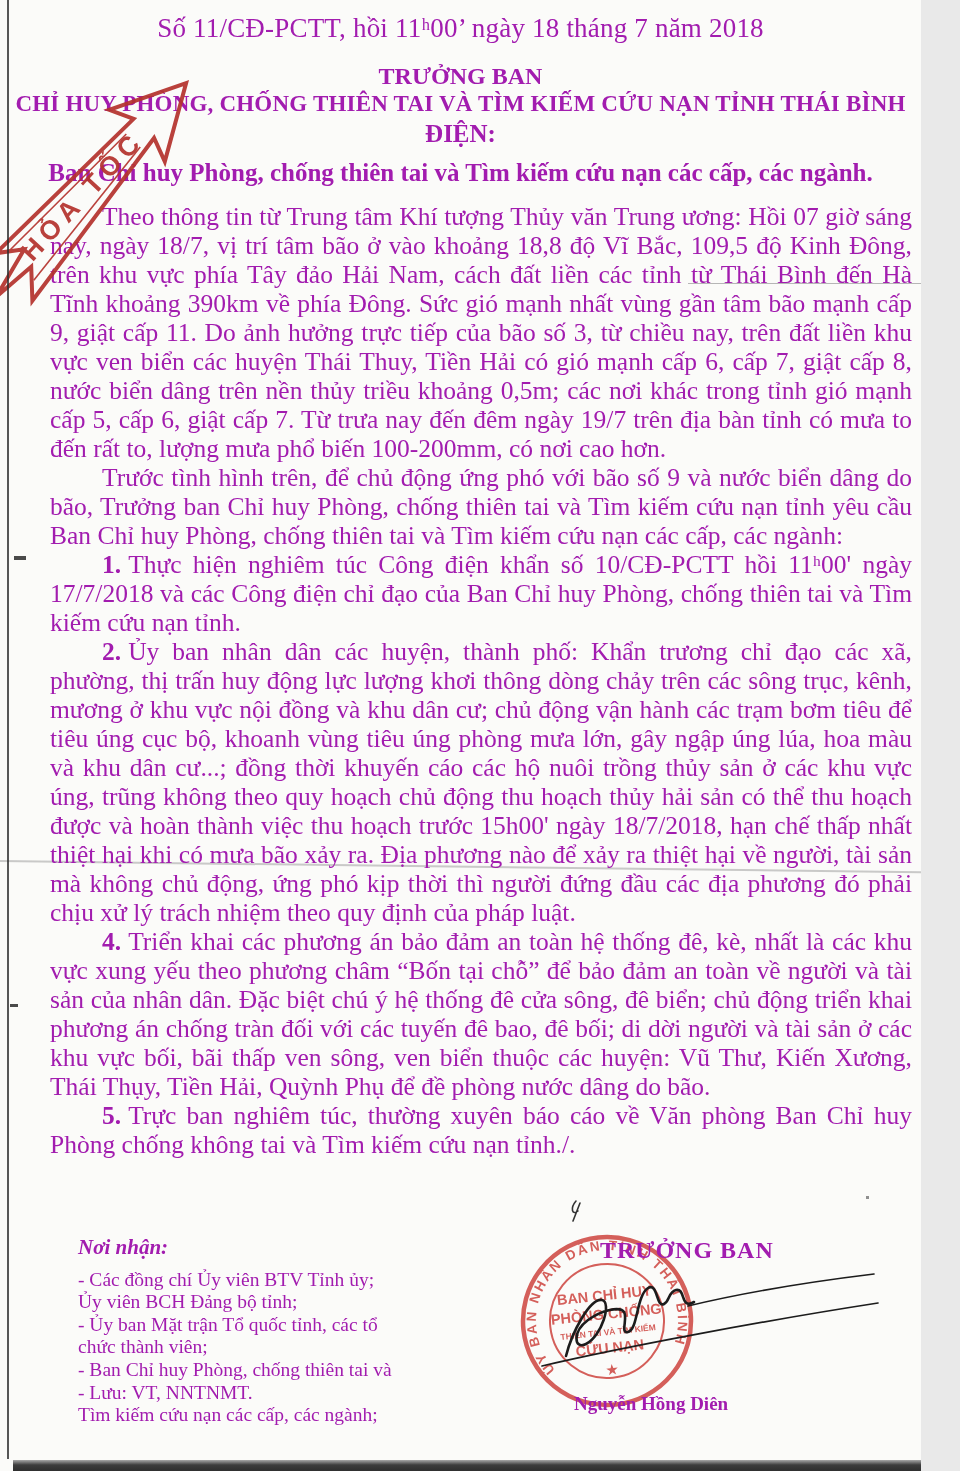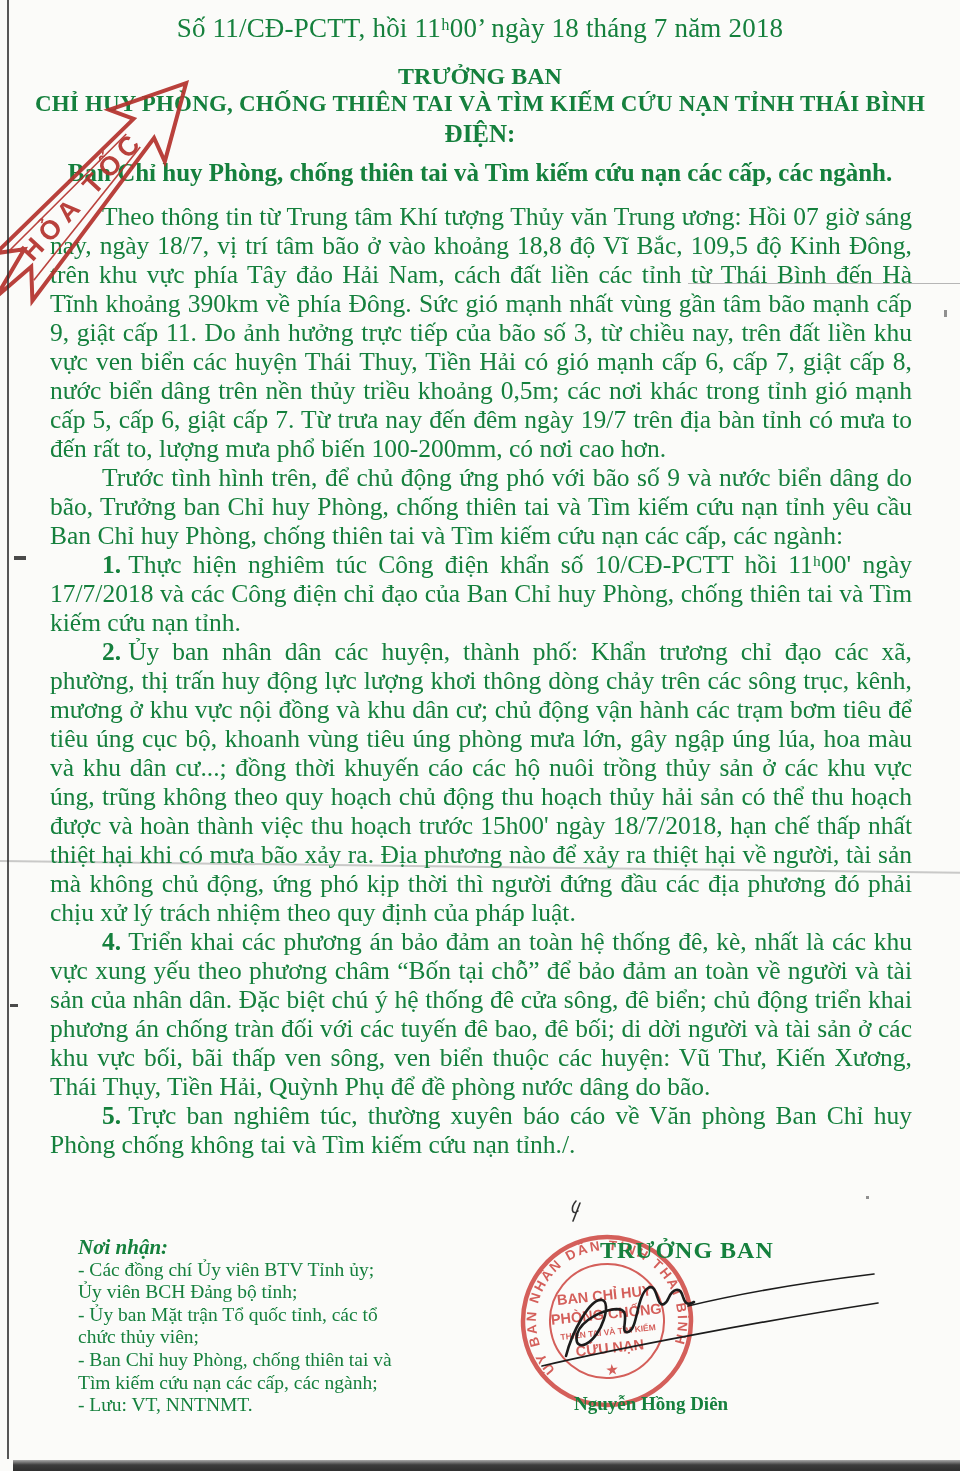--- a/index.html
+++ b/index.html
@@ -1,31 +1,31 @@
 <!DOCTYPE html>
 <html><head>
 <meta charset="utf-8">
 <style>
   html,body{margin:0;padding:0;}
   body{width:960px;height:1471px;overflow:hidden;background:#e9e9e9;}
-  .page{position:relative;width:960px;height:1471px;background:#fbfbf9;
-        font-family:"Liberation Serif",serif;color:#15803d;overflow:hidden;}
+  .page{position:relative;width:873px;height:1471px;background:#fbfbf9;
+        font-family:"Liberation Serif",serif;color:#a21caf;overflow:hidden;padding-left:48px;}
   .abs{position:absolute;}
   .center{left:0;right:0;text-align:center;}
   .docnum{top:13px;font-size:27px;letter-spacing:.2px;}
   .h1{top:63px;font-size:24px;font-weight:bold;}
   .h2{top:91px;font-size:23px;font-weight:bold;letter-spacing:.2px;}
   .h3{top:120px;font-size:25px;font-weight:bold;}
   .addr{top:159px;font-size:25px;font-weight:bold;}
   .body-block{top:202px;left:50px;width:862px;font-size:25.5px;line-height:29px;
               text-align:justify;z-index:2;}
   .body-block p{margin:0;text-indent:52px;}
   .num{font-weight:bold;margin-right:7px;}
   .recipients{left:78px;top:1236px;width:330px;font-size:19.5px;line-height:22.6px;z-index:2;}
-  .recipients .label{font-weight:bold;font-style:italic;font-size:21px;margin-bottom:0;}
+  .recipients .label{font-weight:bold;font-style:italic;font-size:21px;margin-bottom:10px;}
   .sig-title{left:600px;top:1237px;font-size:24px;font-weight:bold;letter-spacing:1px;z-index:4;}
   .sig-name{left:574px;top:1393px;font-size:19px;font-weight:bold;z-index:4;}
   .seal-svg{left:518px;top:1232px;z-index:3;opacity:.88;}
   .sig-svg{left:528px;top:1248px;z-index:5;overflow:visible;}
   .stamp-svg{left:-6px;top:74px;z-index:6;opacity:.93;overflow:visible;}
   .penmark-svg{left:566px;top:1198px;z-index:2;}
   .left-line{left:7px;top:0;width:2px;height:1459px;background:#2d2d2d;opacity:.8;z-index:7;}
   .bottom-band{left:13px;right:0;bottom:0;height:11px;z-index:7;
                background:linear-gradient(#a8a8a8,#3d3d3d 45%,#2f2f2f);}
   .crease1{left:688px;top:283px;width:272px;height:1px;background:#9f9f9f;opacity:.75;z-index:1;}
@@ -74,24 +74,24 @@
 
   <svg class="abs penmark-svg" width="22" height="26" viewBox="0 0 22 26">
     <path d="M 10,3 C 4,10 6,18 12,13 M 14,5 L 7,23" fill="none" stroke="#333" stroke-width="1.6" stroke-linecap="round"></path>
   </svg>
 
   <div class="abs recipients">
     <div class="label">Nơi nhận:</div>
     <div>- Các đồng chí Ủy viên BTV Tỉnh ủy;</div>
     <div>Ủy viên BCH Đảng bộ tỉnh;</div>
     <div>- Ủy ban Mặt trận Tổ quốc tỉnh, các tổ</div>
-    <div>chức thủy viên;</div>
+    <div>chức thành viên;</div>
     <div>- Ban Chỉ huy Phòng, chống thiên tai và</div>
+    <div>- Lưu: VT, NNTNMT.</div>
     <div>Tìm kiếm cứu nạn các cấp, các ngành;</div>
-    <div>- Lưu: VT, NNTNMT.</div>
   </div>
 
   <div class="abs sig-title">TRƯỞNG BAN</div>
 
   <svg class="abs seal-svg" width="178" height="178" viewBox="0 0 178 178">
     <g transform="rotate(-6 89 89)">
       <circle cx="89" cy="89" r="84" fill="none" stroke="#cf4a45" stroke-width="4.5"></circle>
       <circle cx="89" cy="89" r="57" fill="none" stroke="#cf4a45" stroke-width="2"></circle>
       <path id="sealArc" d="M 34.6,134.6 A 71,71 0 1 1 143.4,134.6" fill="none" stroke="none"></path>
       <text font-size="13.5" font-weight="bold" fill="#cf4a45" letter-spacing="2.2">

